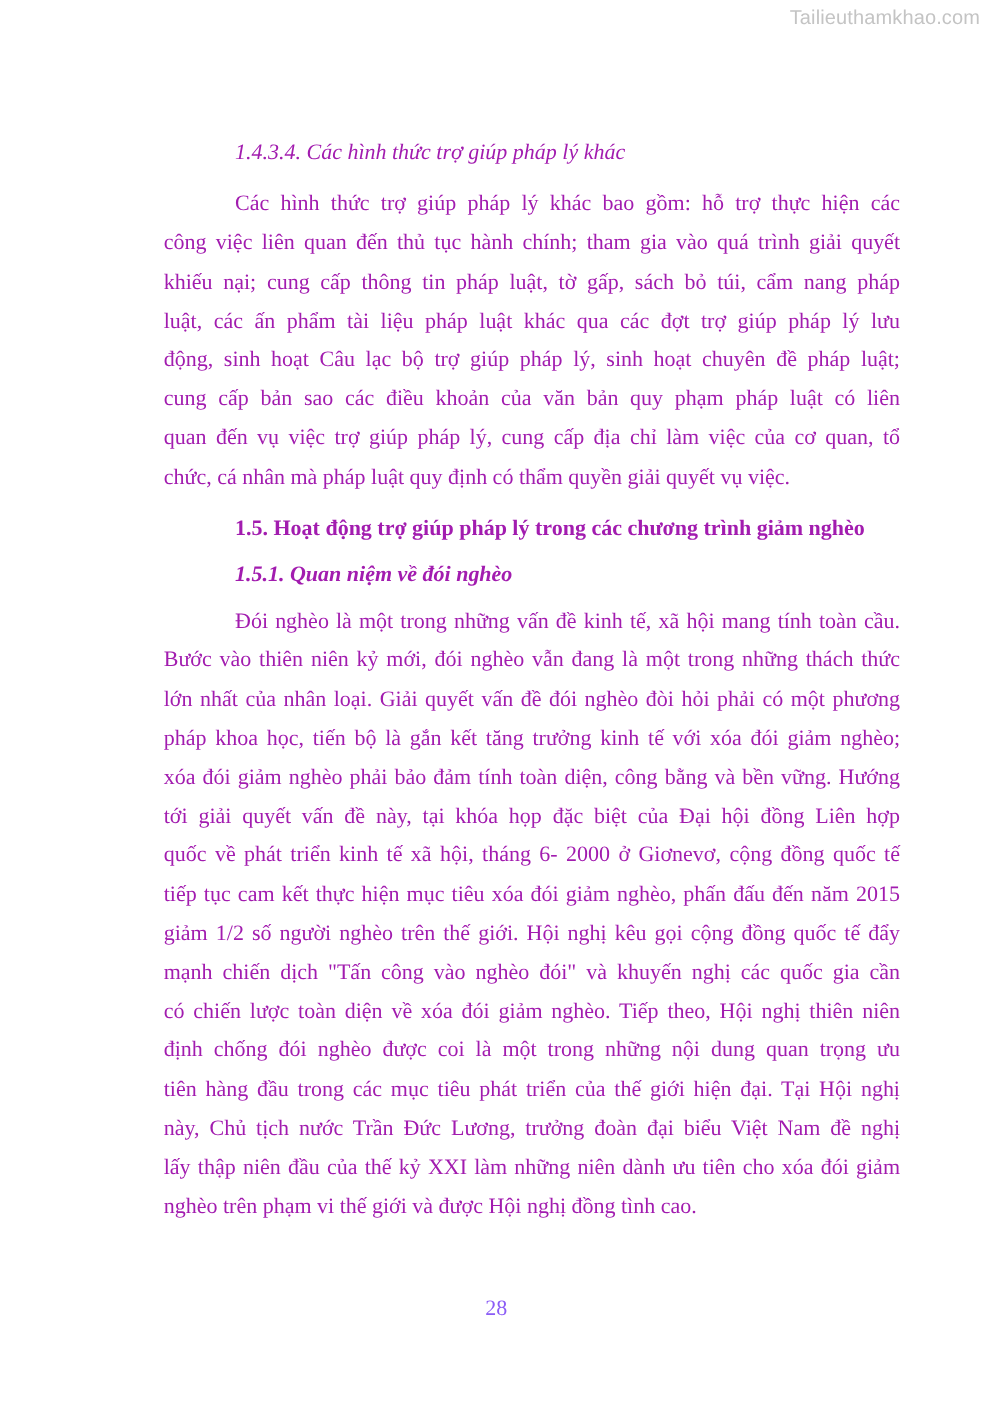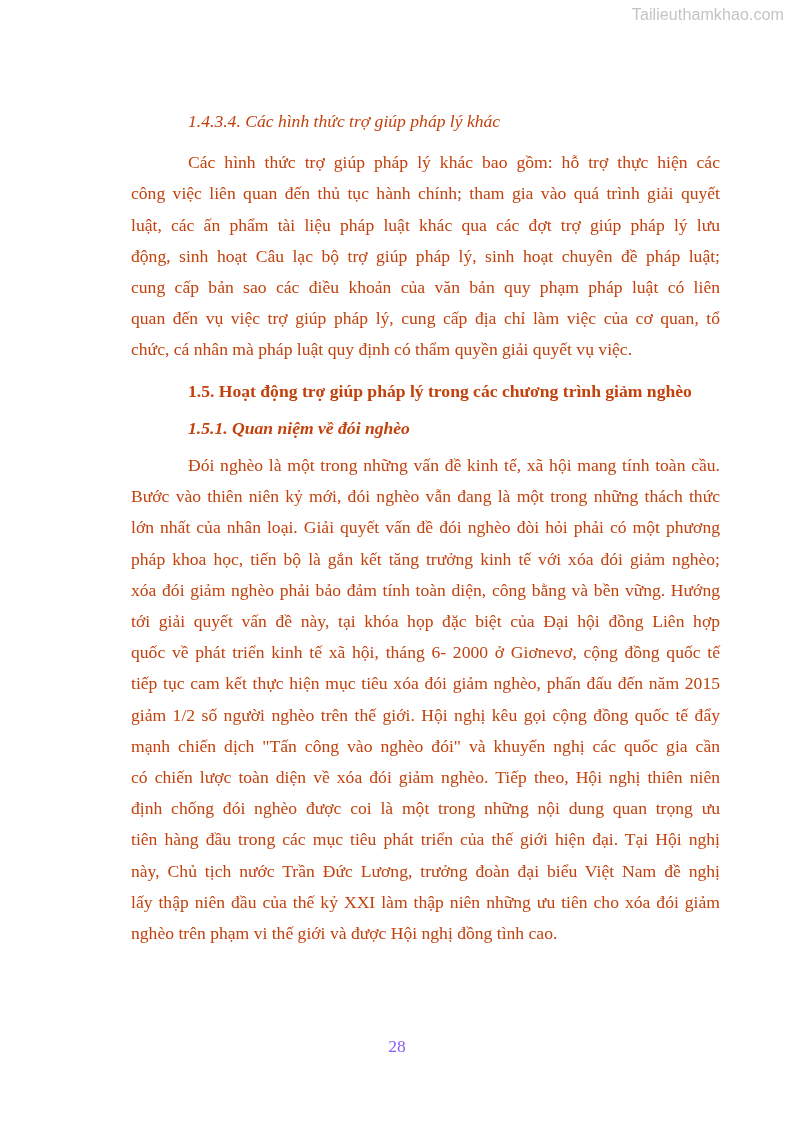--- a/index.html
+++ b/index.html
@@ -5,21 +5,21 @@
   html, body { margin: 0; padding: 0; background: #ffffff; }
   body { width: 794px; height: 1123px; position: relative; overflow: hidden; }
   .watermark {
     position: absolute; top: 6px; right: 10px;
     font-family: "Liberation Sans", sans-serif; font-size: 16px;
     color: #c4c4c4; letter-spacing: 0.1px;
   }
   .page {
     position: absolute; left: 131px; top: 106px; width: 589px;
     font-family: "Liberation Serif", serif; font-size: 17.6px;
-    color: #c2410c; line-height: 31.2px;
+    color: #a21caf; line-height: 31.2px;
   }
   .h-italic { font-style: italic; margin: 0 0 10px 57px; }
   .para { margin: 0; text-align: justify; text-indent: 57px; }
   .para .ln { display: block; text-align: justify; text-align-last: justify; }
   .para .ln.last { text-align-last: left; }
   .h-bold { font-weight: bold; margin: 10px 0 6px 57px; }
   .h-bold-italic { font-weight: bold; font-style: italic; margin: 0 0 6px 57px; }
   .indent { padding-left: 57px; }
   .page-number {
     position: absolute; top: 1036px; left: 0; width: 794px; text-align: center;
@@ -30,20 +30,21 @@
 <body>
 
 <div class="watermark">Tailieuthamkhao.com</div>
 
 <div class="page">
   <div class="h-italic">1.4.3.4. Các hình thức trợ giúp pháp lý khác</div>
 
   <div class="para" id="p1" style="text-indent: 0px;">
       <span class="ln indent">Các hình thức trợ giúp pháp lý khác bao gồm: hỗ trợ thực hiện các</span>
       <span class="ln">công việc liên quan đến thủ tục hành chính; tham gia vào quá trình giải quyết</span>
+      <span class="ln">khiếu nại; cung cấp thông tin pháp luật, tờ gấp, sách bỏ túi, cẩm nang pháp</span>
       <span class="ln">luật, các ấn phẩm tài liệu pháp luật khác qua các đợt trợ giúp pháp lý lưu</span>
       <span class="ln">động, sinh hoạt Câu lạc bộ trợ giúp pháp lý, sinh hoạt chuyên đề pháp luật;</span>
       <span class="ln">cung cấp bản sao các điều khoản của văn bản quy phạm pháp luật có liên</span>
       <span class="ln">quan đến vụ việc trợ giúp pháp lý, cung cấp địa chỉ làm việc của cơ quan, tổ</span>
       <span class="ln last">chức, cá nhân mà pháp luật quy định có thẩm quyền giải quyết vụ việc.</span>
     </div>
 
   <div class="h-bold">1.5. Hoạt động trợ giúp pháp lý trong các chương trình giảm nghèo</div>
   <div class="h-bold-italic">1.5.1. Quan niệm về đói nghèo</div>
 
@@ -55,18 +56,18 @@
       <span class="ln">xóa đói giảm nghèo phải bảo đảm tính toàn diện, công bằng và bền vững. Hướng</span>
       <span class="ln">tới giải quyết vấn đề này, tại khóa họp đặc biệt của Đại hội đồng Liên hợp</span>
       <span class="ln">quốc về phát triển kinh tế xã hội, tháng 6- 2000 ở Giơnevơ, cộng đồng quốc tế</span>
       <span class="ln">tiếp tục cam kết thực hiện mục tiêu xóa đói giảm nghèo, phấn đấu đến năm 2015</span>
       <span class="ln">giảm 1/2 số người nghèo trên thế giới. Hội nghị kêu gọi cộng đồng quốc tế đẩy</span>
       <span class="ln">mạnh chiến dịch "Tấn công vào nghèo đói" và khuyến nghị các quốc gia cần</span>
       <span class="ln">có chiến lược toàn diện về xóa đói giảm nghèo. Tiếp theo, Hội nghị thiên niên</span>
       <span class="ln">định chống đói nghèo được coi là một trong những nội dung quan trọng ưu</span>
       <span class="ln">tiên hàng đầu trong các mục tiêu phát triển của thế giới hiện đại. Tại Hội nghị</span>
       <span class="ln">này, Chủ tịch nước Trần Đức Lương, trưởng đoàn đại biểu Việt Nam đề nghị</span>
-      <span class="ln">lấy thập niên đầu của thế kỷ XXI làm thập niên những ưu tiên cho xóa đói giảm</span>
+      <span class="ln">lấy thập niên đầu của thế kỷ XXI làm những niên dành ưu tiên cho xóa đói giảm</span>
       <span class="ln last">nghèo trên phạm vi thế giới và được Hội nghị đồng tình cao.</span>
     </div>
 </div>
 
 <div class="page-number">28</div>
 
 </body></html>

